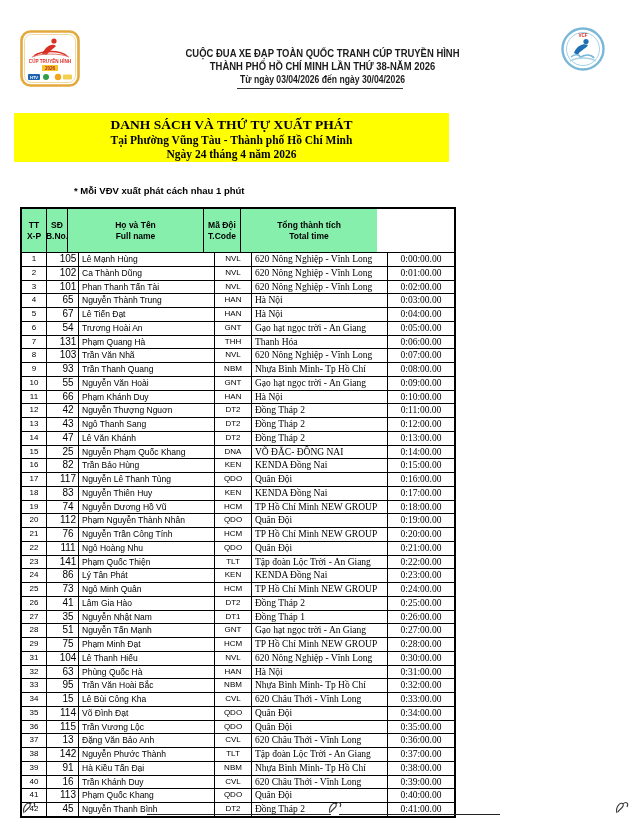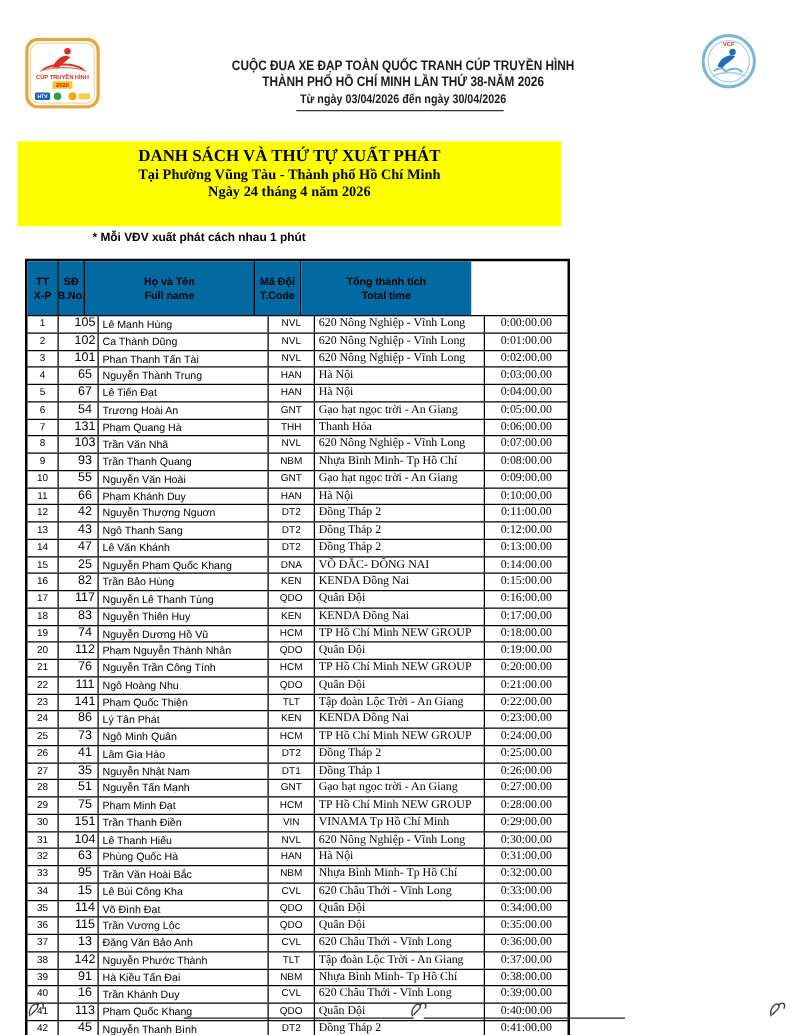--- a/index.html
+++ b/index.html
@@ -13,39 +13,39 @@
   .banner-line.l1{font-size:11px;line-height:14px;}
   .banner-line.l2{font-size:11px;line-height:13px;}
   .banner-line.l3{font-size:10px;line-height:14px;}
   #banner-underline{left:237px;top:88px;width:166px;border-top:1.2px solid #333;}
 
   
   #logo-left{left:20px;top:30px;width:60px;height:57px;}
   #logo-right{left:561px;top:27px;width:44px;height:44px;}
 
   
-  #title-block{left:14px;top:113px;width:435px;height:68px;background:#ffff00;
+  #title-block{left:14px;top:113px;width:435px;height:49px;background:#ffff00;
       text-align:center;font-family:"Liberation Serif","DejaVu Serif",serif;color:#000;}
   .title-line{font-weight:bold;white-space:nowrap;}
   .title-line.t1{font-size:13.5px;line-height:17px;padding-top:3px;}
   .title-line.t2{font-size:14px;line-height:17px;}
   .title-line.t3{font-size:11.5px;line-height:14px;}
   .title-line.t4{font-size:11.5px;line-height:14px;}
 
   #note-line{left:74px;top:185px;font-size:9.5px;font-weight:bold;white-space:nowrap;color:#000;}
 
   
   #start-table{left:20px;top:207px;width:432px;border:2px solid #000;background:#fff;}
   .trow{display:flex;border-bottom:1px solid #000;}
   .trow:last-child{border-bottom:none;}
   .tcell{border-right:1px solid #000;overflow:hidden;box-sizing:border-box;}
   .tcell:last-child{border-right:none;}
   .c0{width:25px;} .c1{width:21px;} .c2{width:136px;} .c3{width:37px;} .c4{width:136px;} .c5{width:73px;flex:1;}
 
-  #thead .tcell{background:#0369a1;height:43px;display:flex;flex-direction:column;
+  #thead .tcell{background:#86efac;height:43px;display:flex;flex-direction:column;
       align-items:center;justify-content:center;font-weight:bold;font-size:8.5px;line-height:11px;
       text-align:center;color:#000;}
   .drow{height:12.76px;}
   .drow .tcell{height:12.76px;line-height:12.4px;font-size:8px;text-align:center;color:#000;}
   .drow .c0{font-size:8px;}
   .drow .c1{font-size:10px;margin-left:11px;}
   .drow .c2{text-align:left;padding-left:3px;font-size:8.5px;}
   .drow .c3{font-size:8px;}
   .drow .c4{text-align:left;padding-left:3px;font-size:9.5px;
       font-family:"Liberation Serif","DejaVu Serif",serif;}
@@ -361,28 +361,20 @@
       </div>
       <div class="trow drow">
         <div class="tcell c0">29</div>
         <div class="tcell c1">75</div>
         <div class="tcell c2">Phạm Minh Đạt</div>
         <div class="tcell c3">HCM</div>
         <div class="tcell c4">TP Hồ Chí Minh NEW GROUP</div>
         <div class="tcell c5">0:28:00.00</div>
       </div>
       <div class="trow drow">
-        <div class="tcell c0">30</div>
-        <div class="tcell c1">151</div>
-        <div class="tcell c2">Trần Thanh Điền</div>
-        <div class="tcell c3">VIN</div>
-        <div class="tcell c4">VINAMA Tp Hồ Chí Minh</div>
-        <div class="tcell c5">0:29:00.00</div>
-      </div>
-      <div class="trow drow">
         <div class="tcell c0">31</div>
         <div class="tcell c1">104</div>
         <div class="tcell c2">Lê Thanh Hiếu</div>
         <div class="tcell c3">NVL</div>
         <div class="tcell c4">620 Nông Nghiệp - Vĩnh Long</div>
         <div class="tcell c5">0:30:00.00</div>
       </div>
       <div class="trow drow">
         <div class="tcell c0">32</div>
         <div class="tcell c1">63</div>

